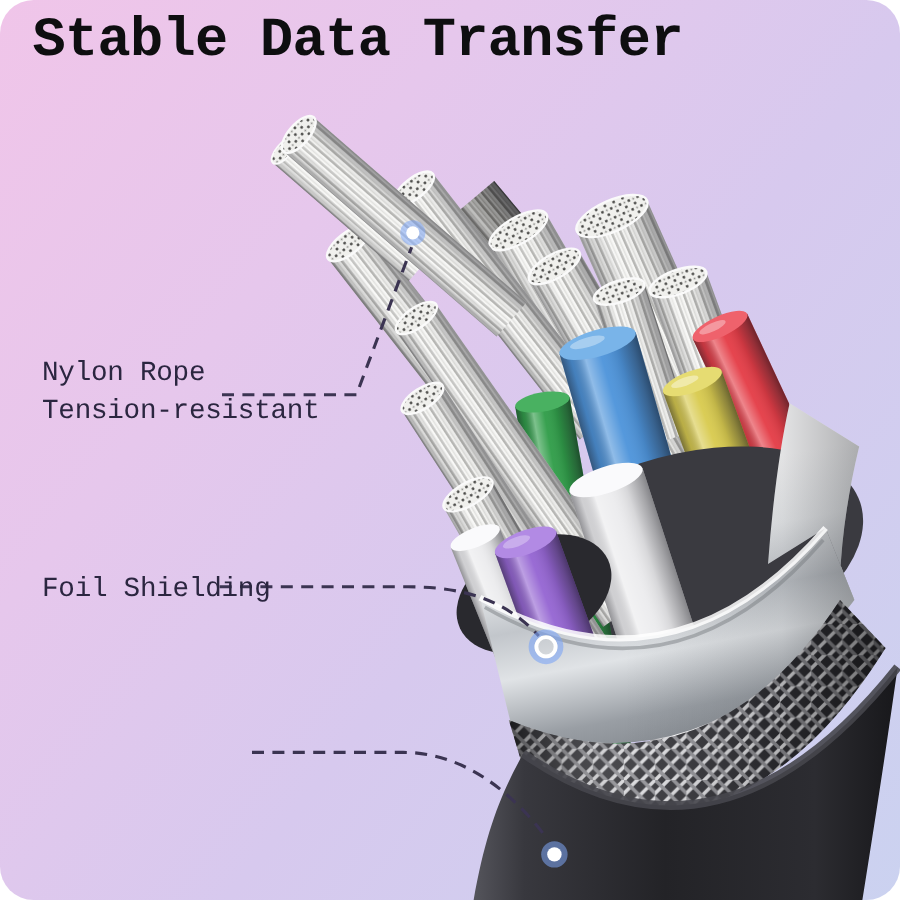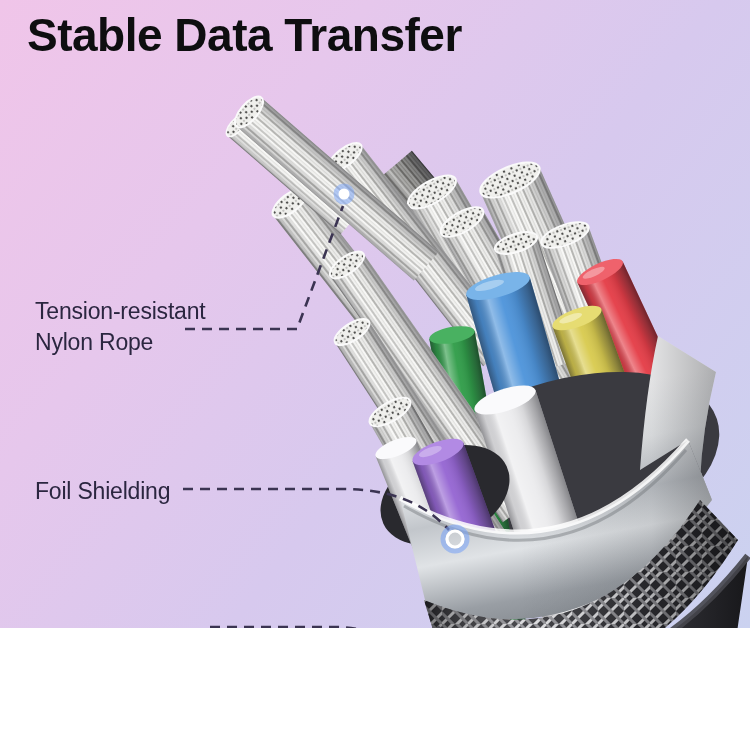--- a/index.html
+++ b/index.html
@@ -1,19 +1,20 @@
 <!DOCTYPE html>
 <html><head>
 <meta charset="utf-8">
 <style>
   html,body{margin:0;padding:0;}
   .stage{
-    position:relative;width:750px;height:628px;overflow:hidden;
+    position:relative;width:750px;height:750px;overflow:hidden;
     background:linear-gradient(128deg,#f0c5e9 0%,#e6c7ec 30%,#d7c9ee 58%,#cbd2f0 100%);
-    font-family:Liberation Sans, sans-serif;
+    font-family:Liberation Mono, monospace;
+    border-radius:28px;
   }
   .stage svg{position:absolute;left:0;top:0;}
   .title{
     position:absolute;left:27px;top:8px;
     font-size:46px;font-weight:700;letter-spacing:-.5px;color:#0e0e10;
   }
   .callout-label{
     position:absolute;left:35px;color:#2b2640;font-size:23px;line-height:31px;letter-spacing:-.2px;
   }
   .callout-label span{display:block;}
@@ -241,20 +242,20 @@
     </g>
     <g>
       <circle cx="462" cy="712" r="11" fill="#7da5f5" opacity=".55"></circle>
       <circle cx="462" cy="712" r="6" fill="#ffffff"></circle>
     </g>
   </svg>
 
   <div class="title">Stable Data Transfer</div>
 
   <div class="callout-label lbl-nylon">
+    <span>Nylon Rope</span>
     <span>Tension-resistant</span>
-    <span>Nylon Rope</span>
   </div>
   <div class="callout-label lbl-foil">
     <span>Foil Shielding</span>
   </div>
 
 </div>
 
 </body></html>

